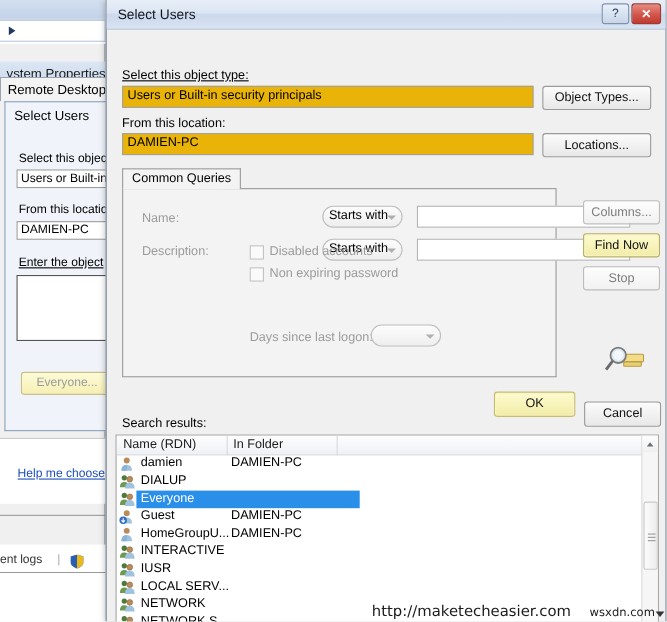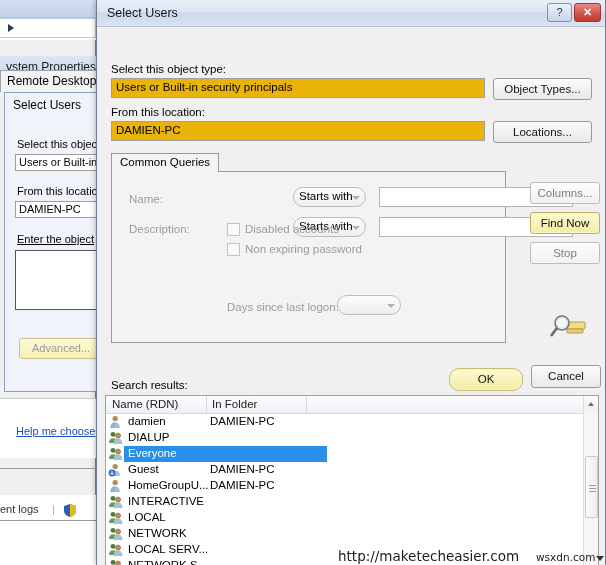--- a/index.html
+++ b/index.html
@@ -156,21 +156,21 @@
   </div>
 
   <div class="inner-dialog">
     <div class="inner-dlg-title">Select Users</div>
     <div class="idl" style="top:45px;">Select this objec</div>
     <div class="ifield" style="top:61px;">Users or Built-in</div>
     <div class="idl" style="top:92px;">From this location</div>
     <div class="ifield" style="top:108px;">DAMIEN-PC</div>
     <div class="idl" style="top:140px;text-decoration:underline;">Enter the object</div>
     <div class="ifield tall" style="top:157px;"></div>
-    <div class="ibtn-adv">Advanced...</div>
+    <div class="ibtn-adv">Everyone...</div>
   </div>
 
   <div class="bg-lowerpane"></div>
   <div class="helpchoose">Help me choose</div>
   <div class="bg-divider"></div>
 
   <div class="bg-statusbar">
     <span class="txt">ent logs</span>
     <span class="bg-sep">|</span>
     <svg class="shield-ico" viewBox="0 0 12 13">
@@ -190,21 +190,21 @@
     <div class="tbtn tbtn-help">
       <div class="g">?</div>
     </div>
     <div class="tbtn tbtn-close">
       <div class="g">✕</div>
     </div>
   </div>
 
   <div class="body">
 
-    <div class="lbl" style="left:14px; top:36px;">Select this object type:</div>
+    <div class="lbl" style="left:14px; top:36px;text-decoration:underline;">Select this object type:</div>
     <div class="txtbox" style="left:14px; top:51px; width:374px;">Users or Built-in security principals</div>
     <div class="btn" style="left:396px; top:51px; width:99px;">Object Types...</div>
 
     <div class="lbl" style="left:14px; top:79px;">From this location:</div>
     <div class="txtbox" style="left:14px; top:94px; width:374px;">DAMIEN-PC</div>
     <div class="btn" style="left:396px; top:94px; width:99px;">Locations...</div>
 
     <div class="tabhead">Common Queries</div>
     <div class="panel"></div>
     <div class="panel-topcover"></div>
@@ -240,21 +240,21 @@
     <div class="btn ghost" style="left:433px; top:215px; width:70px;">Stop</div>
 
     <svg class="magnifier" viewBox="0 0 40 30">
       <rect x="16" y="10" width="20" height="7" rx="1" fill="#f2dc8a" stroke="#b99c3e"></rect>
       <rect x="18" y="17" width="16" height="4" rx="1" fill="#e8cf72" stroke="#b99c3e"></rect>
       <circle cx="13" cy="11" r="7" fill="#dfe9f2" stroke="#7a7a7a" stroke-width="1.6"></circle>
       <circle cx="13" cy="11" r="4.5" fill="#f2f8fc"></circle>
       <line x1="8" y1="16" x2="2" y2="24" stroke="#6b6b6b" stroke-width="2.6"></line>
     </svg>
 
-    <div class="btn yellow outline" style="left:352px; top:341px; width:74px; height:23px; line-height:21px;border-radius:10px;">OK</div>
+    <div class="btn yellow outline" style="left:352px; top:329px; width:74px; height:23px; line-height:21px;">OK</div>
     <div class="btn" style="left:434px; top:338px; width:70px; height:23px; line-height:21px;">Cancel</div>
 
     <div class="srlabel">Search results:</div>
 
     <div class="listbox">
       <div class="lhead">
         <div class="col" style="left:6px;">Name (RDN)</div>
         <div class="sep" style="left:100px;"></div>
         <div class="col" style="left:106px;">In Folder</div>
         <div class="sep" style="left:200px;"></div>
@@ -323,43 +323,43 @@
             <span class="fd"></span>
           </div>
           <div class="row">
             <span class="ico"><svg viewBox="0 0 15 14">
                 <circle cx="5" cy="3.4" r="2.4" fill="#4e7a3a"></circle>
                 <path d="M1 12 Q1 7.2 5 7.2 Q9 7.2 9 12 Z" fill="#6d9a50"></path>
                 <circle cx="10" cy="4.6" r="2.6" fill="#b98a5a"></circle>
                 <path d="M5.6 13 Q5.6 7.6 10 7.6 Q14.4 7.6 14.4 13 Z" fill="#9fc2de"></path>
                 <circle cx="10" cy="4.6" r="2.6" fill="none" stroke="#8a6338" stroke-width=".5"></circle>
               </svg></span>
-            <span class="nm">LOCAL</span>
+            <span class="nm">IUSR</span>
+            <span class="fd"></span>
+          </div>
+          <div class="row">
+            <span class="ico"><svg viewBox="0 0 15 14">
+                <circle cx="5" cy="3.4" r="2.4" fill="#4e7a3a"></circle>
+                <path d="M1 12 Q1 7.2 5 7.2 Q9 7.2 9 12 Z" fill="#6d9a50"></path>
+                <circle cx="10" cy="4.6" r="2.6" fill="#b98a5a"></circle>
+                <path d="M5.6 13 Q5.6 7.6 10 7.6 Q14.4 7.6 14.4 13 Z" fill="#9fc2de"></path>
+                <circle cx="10" cy="4.6" r="2.6" fill="none" stroke="#8a6338" stroke-width=".5"></circle>
+              </svg></span>
+            <span class="nm">LOCAL SERV...</span>
             <span class="fd"></span>
           </div>
           <div class="row">
             <span class="ico"><svg viewBox="0 0 15 14">
                 <circle cx="5" cy="3.4" r="2.4" fill="#4e7a3a"></circle>
                 <path d="M1 12 Q1 7.2 5 7.2 Q9 7.2 9 12 Z" fill="#6d9a50"></path>
                 <circle cx="10" cy="4.6" r="2.6" fill="#b98a5a"></circle>
                 <path d="M5.6 13 Q5.6 7.6 10 7.6 Q14.4 7.6 14.4 13 Z" fill="#9fc2de"></path>
                 <circle cx="10" cy="4.6" r="2.6" fill="none" stroke="#8a6338" stroke-width=".5"></circle>
               </svg></span>
             <span class="nm">NETWORK</span>
-            <span class="fd"></span>
-          </div>
-          <div class="row">
-            <span class="ico"><svg viewBox="0 0 15 14">
-                <circle cx="5" cy="3.4" r="2.4" fill="#4e7a3a"></circle>
-                <path d="M1 12 Q1 7.2 5 7.2 Q9 7.2 9 12 Z" fill="#6d9a50"></path>
-                <circle cx="10" cy="4.6" r="2.6" fill="#b98a5a"></circle>
-                <path d="M5.6 13 Q5.6 7.6 10 7.6 Q14.4 7.6 14.4 13 Z" fill="#9fc2de"></path>
-                <circle cx="10" cy="4.6" r="2.6" fill="none" stroke="#8a6338" stroke-width=".5"></circle>
-              </svg></span>
-            <span class="nm">LOCAL SERV...</span>
             <span class="fd"></span>
           </div>
           <div class="row">
             <span class="ico"><svg viewBox="0 0 15 14">
                 <circle cx="5" cy="3.4" r="2.4" fill="#4e7a3a"></circle>
                 <path d="M1 12 Q1 7.2 5 7.2 Q9 7.2 9 12 Z" fill="#6d9a50"></path>
                 <circle cx="10" cy="4.6" r="2.6" fill="#b98a5a"></circle>
                 <path d="M5.6 13 Q5.6 7.6 10 7.6 Q14.4 7.6 14.4 13 Z" fill="#9fc2de"></path>
                 <circle cx="10" cy="4.6" r="2.6" fill="none" stroke="#8a6338" stroke-width=".5"></circle>
               </svg></span>

